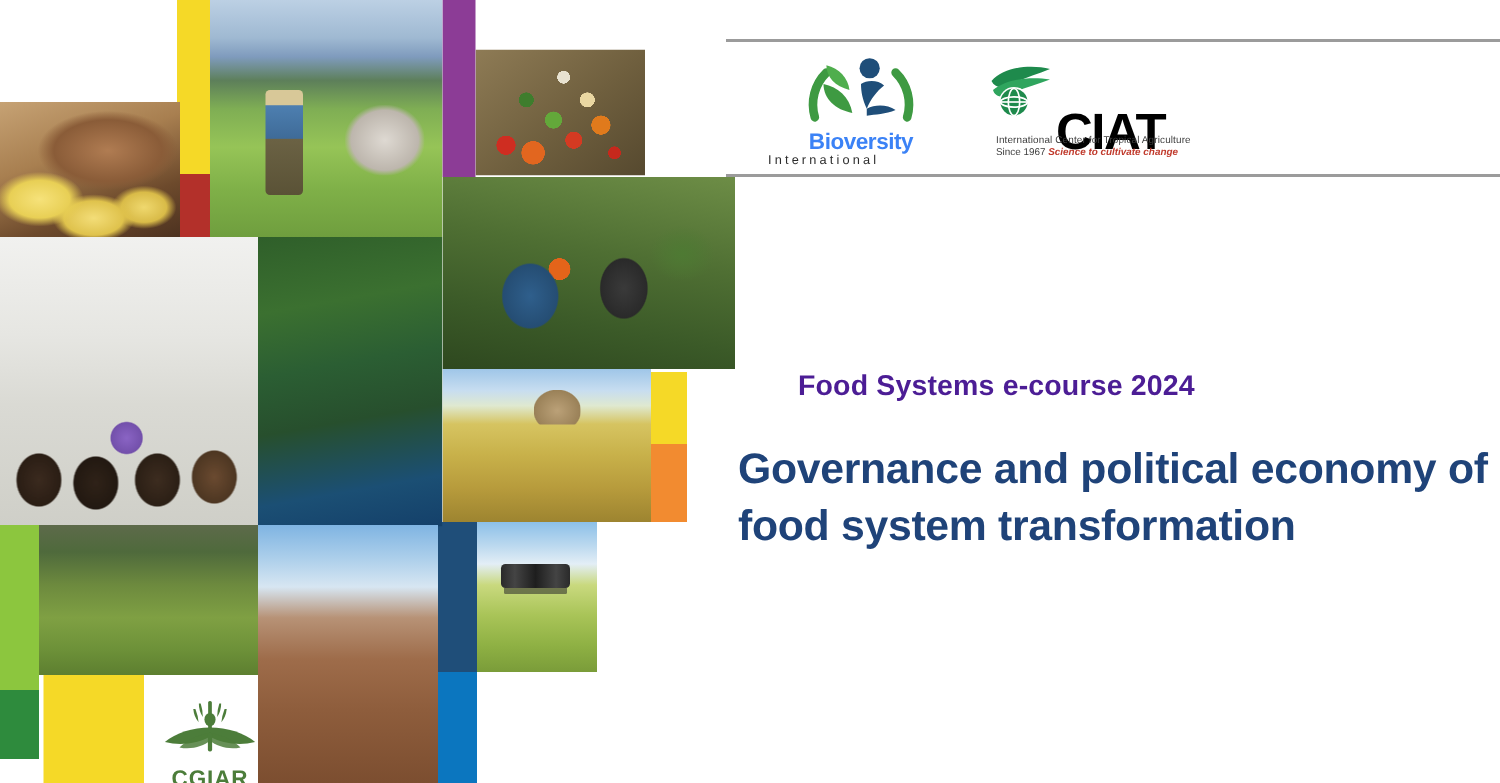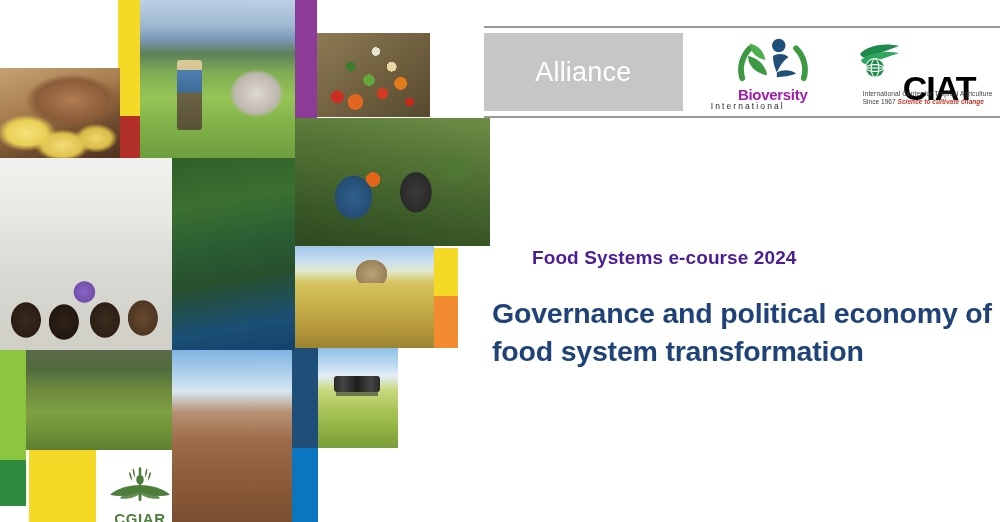--- a/index.html
+++ b/index.html
@@ -86,21 +86,21 @@
   .hdr .rule{height:2px;background:#9b9b9b;width:100%;}
   .hdr .rule.bottom{position:absolute;left:0;top:90px;width:100%;height:2px;background:#9b9b9b;}
   .hdr-row{position:absolute;left:0;top:6px;height:80px;width:100%;display:flex;align-items:center;}
 
   .alliance-box{width:208px;height:78px;background:#c6c6c6;display:flex;align-items:center;
                 justify-content:center;}
   .alliance-box .txt{color:#ffffff;font-size:27px;letter-spacing:.2px;font-weight:400;}
 
   .logo-bio{width:124px;height:78px;margin-left:28px;position:relative;}
   .logo-ciat{width:150px;height:70px;margin-left:22px;position:relative;}
-  .bio-word{position:absolute;left:0;right:0;bottom:9px;text-align:center;color:#a21caf;
+  .bio-word{position:absolute;left:0;right:0;bottom:9px;text-align:center;color:#3b82f6;
             font-size:15px;font-weight:bold;line-height:1.0;letter-spacing:-.3px;}
   .bio-sub{position:absolute;left:0;right:0;bottom:0;text-align:left;color:#2b2b2b;
            font-size:8.5px;letter-spacing:2.1px;}
   .ciat-word{position:absolute;left:46px;top:2px;color:#000;font-size:34px;font-weight:bold;
              letter-spacing:-1px;line-height:1;margin-top:32px;}
   .ciat-l1{position:absolute;left:6px;bottom:10px;color:#3f3f3f;font-size:6.6px;letter-spacing:.1px;}
   .ciat-l2{position:absolute;left:6px;bottom:2px;font-size:6.6px;}
   .ciat-l2 .since{color:#3f3f3f;}
   .ciat-l2 .tag{color:#c0392b;font-style:italic;font-weight:bold;}
 
@@ -209,23 +209,20 @@
     </div>
   </div>
 
   <div class="right">
 
     <div class="hdr">
       <div class="rule"></div>
       <div class="rule bottom"></div>
 
       <div class="hdr-row">
-        <div class="alliance-box">
-          <span class="txt">Alliance</span>
-        </div>
 
         <div class="logo-bio">
           <svg viewBox="0 0 124 52" width="124" height="50">
             <path d="M30 47 A31 31 0 0 1 38 16" stroke="#3E9A42" stroke-width="6" fill="none" stroke-linecap="round"></path>
             <path d="M94 47 A31 31 0 0 0 86 16" stroke="#3E9A42" stroke-width="6" fill="none" stroke-linecap="round"></path>
             <path d="M56 44 C44 42 36 34 36 24 C46 26 54 33 56 44 Z" fill="#3E9A42"></path>
             <path d="M54 28 C44 26 38 19 38 11 C47 13 53 20 54 28 Z" fill="#4FAE4D"></path>
             <circle cx="68" cy="13" r="7" fill="#1F4E79"></circle>
             <path d="M62 24 C66 21 74 21 78 25 C73 29 69 34 66 41 C63 35 62 29 62 24 Z" fill="#1F4E79"></path>
             <path d="M66 41 C72 38 80 38 86 42 C79 45 72 45 66 46 Z" fill="#1F4E79"></path>

